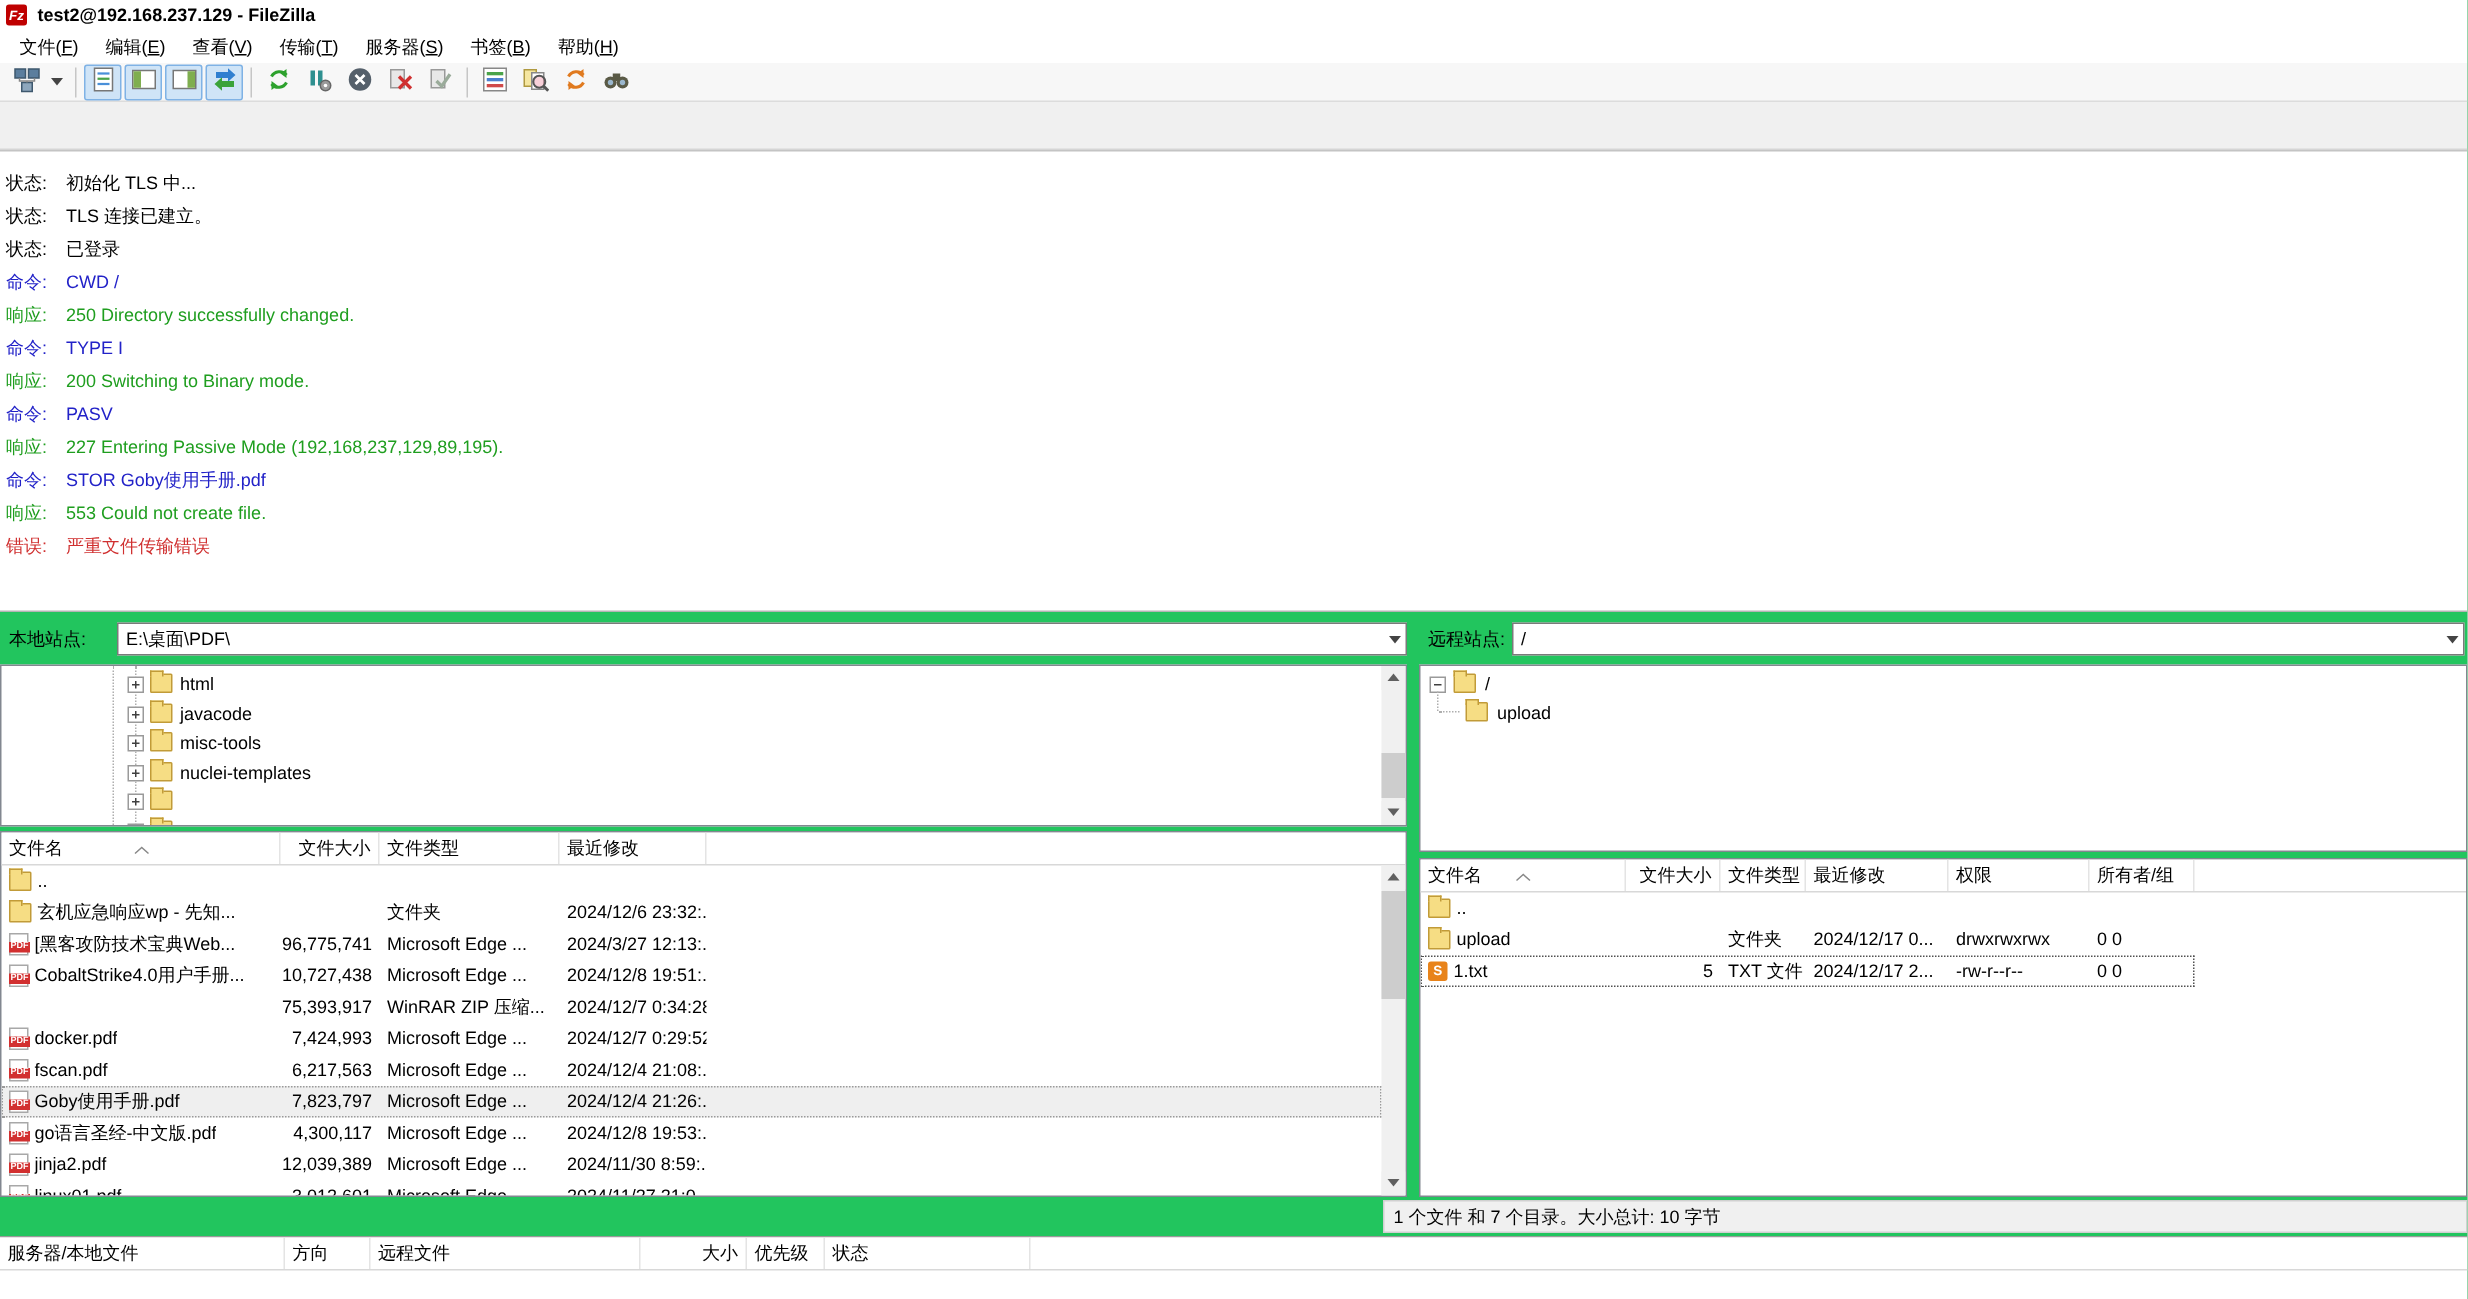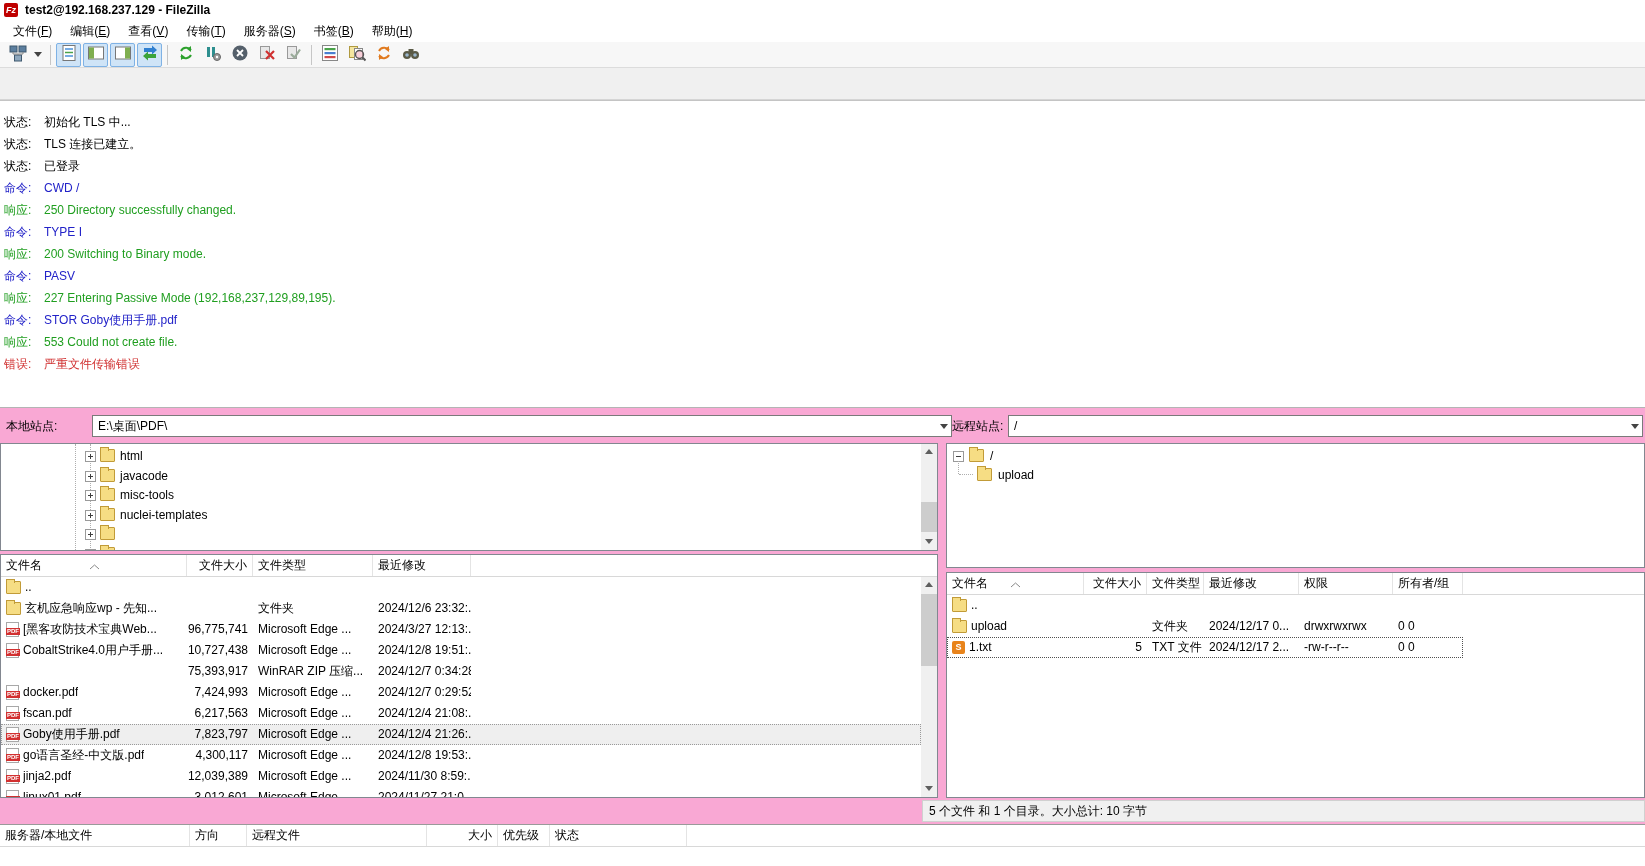--- a/index.html
+++ b/index.html
@@ -1,17 +1,17 @@
 <!DOCTYPE html>
 <html><head>
 <meta charset="utf-8">
 <style>
   html,body{margin:0;padding:0;background:#d8d8d8;}
   *{box-sizing:border-box;}
-  #app{position:relative;width:1645px;height:866px;background:#f9a8d4;overflow:hidden;
+  #app{position:relative;width:1645px;height:866px;background:#22c55e;overflow:hidden;
        font-family:"Liberation Sans","DejaVu Sans",sans-serif;font-size:12px;color:#000;}
 
   
   #titlebar{position:absolute;left:0;top:0;width:1645px;height:20px;background:#fff;display:flex;align-items:center;}
   .fz-logo{display:inline-block;width:14px;height:14px;margin-left:4px;background:#bf0000;color:#fff;
            font-weight:bold;font-size:9px;line-height:14px;text-align:center;border-radius:2px;font-style:italic;}
   .title-text{margin-left:7px;font-weight:bold;font-size:12px;}
   #menubar{position:absolute;left:0;top:20px;width:1645px;height:22px;background:#fff;display:flex;align-items:center;padding-left:4px;}
   .menu-item{padding:0 9px;line-height:22px;cursor:default;}
   .menu-item u{text-decoration:underline;}
@@ -255,21 +255,21 @@
       <div class="log-line"><span class="log-label lt-command">命令:</span><span class="log-msg lt-command">TYPE I</span></div>
       <div class="log-line"><span class="log-label lt-response">响应:</span><span class="log-msg lt-response">200 Switching to Binary mode.</span></div>
       <div class="log-line"><span class="log-label lt-command">命令:</span><span class="log-msg lt-command">PASV</span></div>
       <div class="log-line"><span class="log-label lt-response">响应:</span><span class="log-msg lt-response">227 Entering Passive Mode (192,168,237,129,89,195).</span></div>
       <div class="log-line"><span class="log-label lt-command">命令:</span><span class="log-msg lt-command">STOR Goby使用手册.pdf</span></div>
       <div class="log-line"><span class="log-label lt-response">响应:</span><span class="log-msg lt-response">553 Could not create file.</span></div>
       <div class="log-line"><span class="log-label lt-error">错误:</span><span class="log-msg lt-error">严重文件传输错误</span></div>
     </div>
 
   <span class="sitebar-label" style="left:6px">本地站点:</span>
-  <div class="sitecombo" style="left:92px;width:860px">
+  <div class="sitecombo" style="left:78px;width:860px">
     <span>E:\桌面\PDF\</span>
     <span class="combo-arrow tri-down"></span>
   </div>
   <span class="sitebar-label" style="left:952px">远程站点:</span>
   <div class="sitecombo" style="left:1008px;width:635px">
     <span>/</span>
     <span class="combo-arrow tri-down"></span>
   </div>
 
   <div id="local-tree" class="pane">
@@ -509,21 +509,21 @@
           <div class="cell" style="width: 57px;">TXT 文件</div>
           <div class="cell" style="width: 95px;">2024/12/17 2...</div>
           <div class="cell" style="width: 94px;">-rw-r--r--</div>
           <div class="cell" style="width: 70px;">0 0</div>
           <div class="cell" style="flex: 1 1 0%;"></div>
           <div class="focus-rect" style="width: 516px;"></div>
         </div>
       </div>
     </div>
 
-  <div id="remote-status" class="statusbar">5 个文件 和 1 个目录。大小总计: 10 字节</div>
+  <div id="remote-status" class="statusbar">1 个文件 和 7 个目录。大小总计: 10 字节</div>
 
   <div id="queue">
       <div class="list-header">
         <div class="hcell" style="width: 190px;">服务器/本地文件</div>
         <div class="hcell" style="width: 57px;">方向</div>
         <div class="hcell" style="width: 180px;">远程文件</div>
         <div class="hcell r" style="width: 71px; text-align: right;">大小</div>
         <div class="hcell" style="width: 52px;">优先级</div>
         <div class="hcell" style="width: 137px;">状态</div>
         <div class="hcell hfill"></div>

